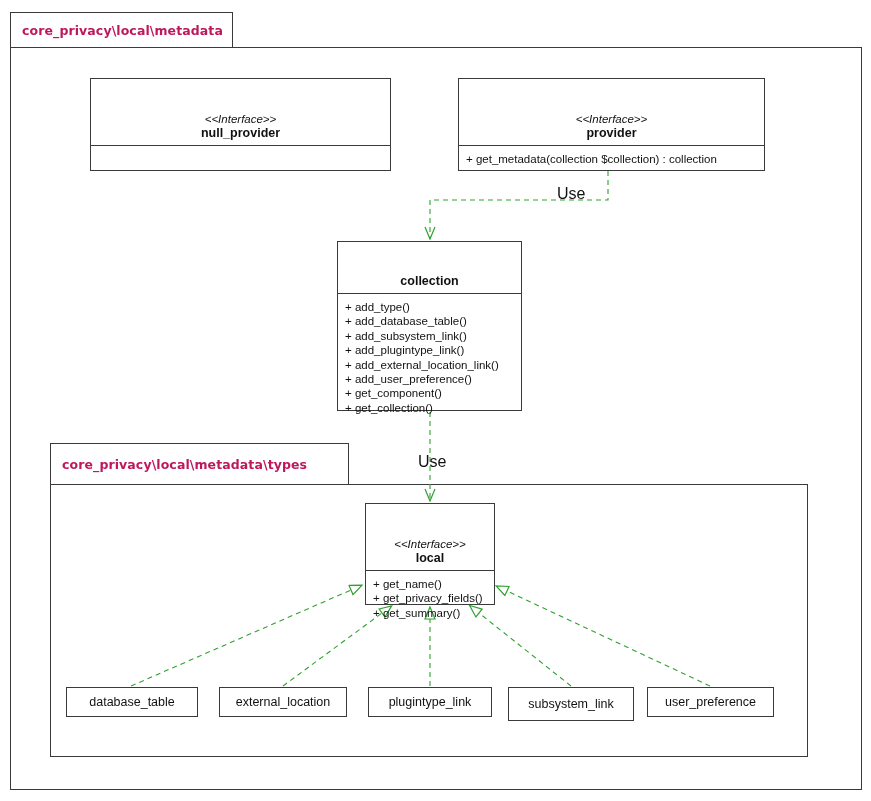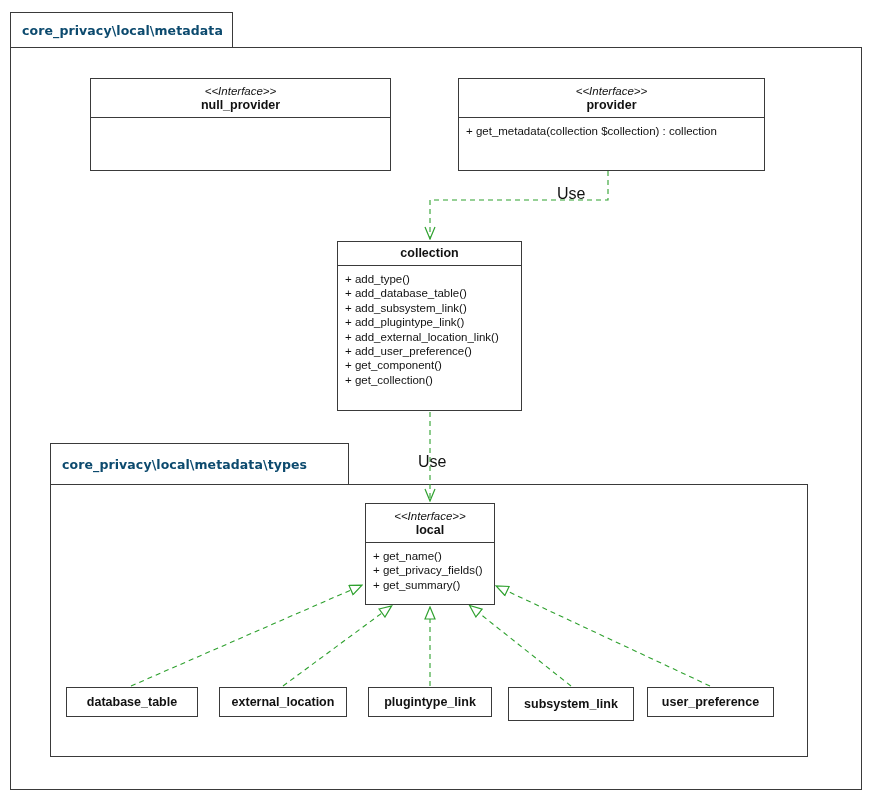--- a/index.html
+++ b/index.html
@@ -5,38 +5,38 @@
   * { margin:0; padding:0; box-sizing:border-box; }
   html,body { background:#fff; font-family:"Liberation Sans", sans-serif; }
   .canvas { position:relative; width:871px; height:801px; background:#fff; overflow:hidden; }
 
   .pkg-body {
     position:absolute; border:1px solid #3a3a3a; background:transparent; z-index:1;
   }
   .pkg-tab {
     position:absolute; border:1px solid #3a3a3a; background:#fff; z-index:2;
     display:flex; align-items:center; padding:0 11px;
-    font-family:"DejaVu Sans", sans-serif; font-weight:bold; font-size:12.5px; color:#0c4a6e;
+    font-family:"DejaVu Sans", sans-serif; font-weight:bold; font-size:12.5px; color:#be185d;
     white-space:nowrap; letter-spacing:0.1px;
   }
 
   svg.arrows { position:absolute; left:0; top:0; z-index:3; }
 
   .uml-class {
     position:absolute; border:1px solid #3a3a3a; background:#fff; z-index:4;
     display:flex; flex-direction:column; color:#111;
   }
-  .cls-header { text-align:center; padding:5px 4px 4px; border-bottom:1px solid #3a3a3a; }
+  .cls-header { text-align:center; padding:5px 4px 4px; border-bottom:1px solid #3a3a3a;margin-top:28px; }
   .stereotype { font-style:italic; font-size:11.5px; line-height:14px; }
   .cls-name  { font-weight:bold; font-size:12.5px; line-height:15px; }
   .cls-methods { padding:6px 7px; font-size:11.5px; line-height:14.4px; text-align:left; white-space:nowrap; }
   .simple-class {
     position:absolute; border:1px solid #3a3a3a; background:#fff; z-index:4;
     display:flex; align-items:center; justify-content:center;
-    font-weight:bold; font-size:12.5px; color:#111; white-space:nowrap;
+    font-weight:normal; font-size:12.5px; color:#111; white-space:nowrap;
   }
   .use-label { position:absolute; z-index:5; font-size:16px; color:#111; background:transparent; }
 </style>
 </head>
 <body>
 
 <div class="canvas">
 
   <div class="pkg-body" style="left:10px; top:47px; width:852px; height:743px;"></div>
   <div class="pkg-tab" style="left:10px; top:12px; width:223px; height:36px;">

